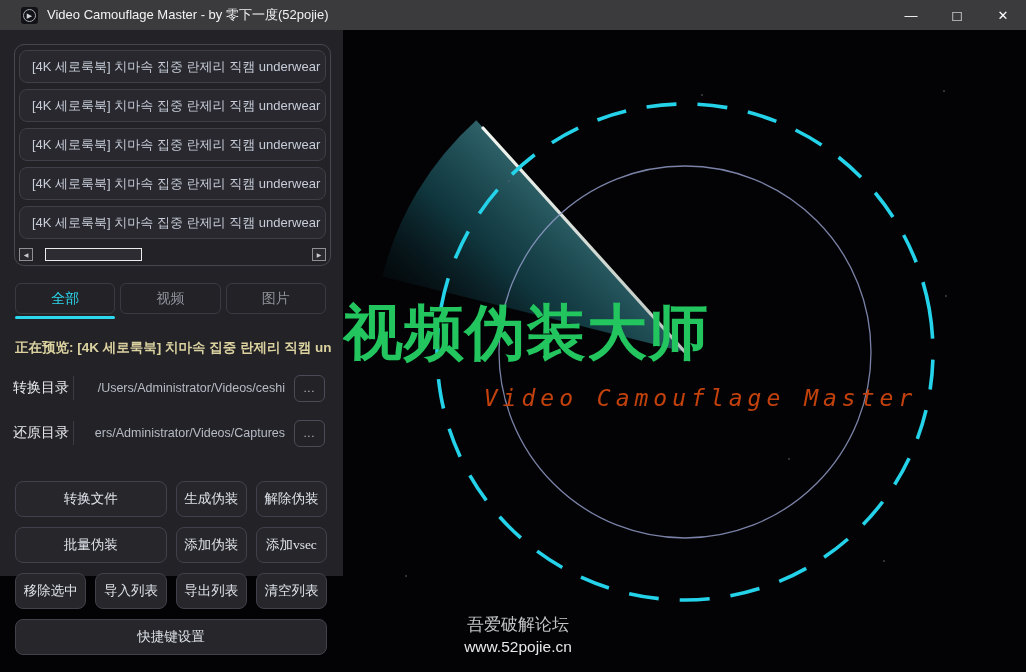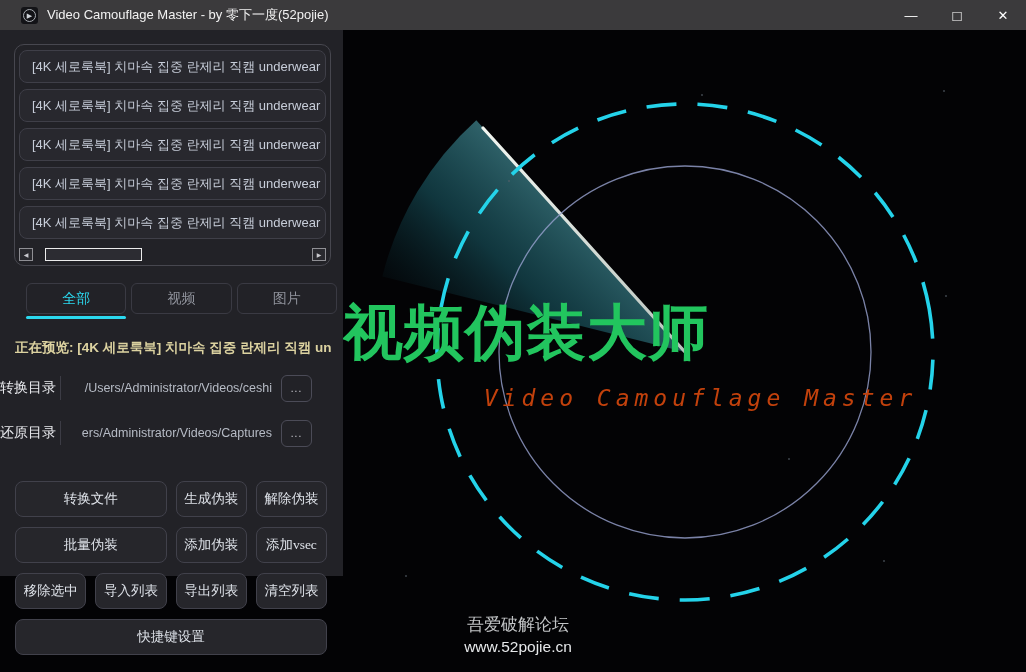--- a/index.html
+++ b/index.html
@@ -36,33 +36,33 @@
 
   
   .hscroll { position:absolute; left:4px; right:4px; bottom:4px; height:14px; display:flex; align-items:center; }
   .sb-btn { width:14px; height:13px; flex:none; border:1px solid #8f8f94; background:#29292e;
     color:#c9c9ce; font-size:6px; display:flex; align-items:center; justify-content:center; }
   .sb-track { flex:1; height:13px; position:relative; margin:0 1px; }
   .sb-thumb { position:absolute; left:11px; top:0; width:97px; height:13px;
     border:1px solid #ececec; background:#2c2c32; }
 
   
-  .tabs { position:absolute; left:15px; top:253px; width:311px; display:flex; gap:5px;margin-left:11px; }
+  .tabs { position:absolute; left:15px; top:253px; width:311px; display:flex; gap:5px; }
   .tab { flex:1; height:31px; position:relative; border:1px solid #3a3a43; border-radius:6px;
     color:#90939c; font-size:14px; display:flex; align-items:center; justify-content:center; }
   .tab.active { color:#2bd8ee; }
   .tab.active::after { content:""; position:absolute; left:-1px; right:-1px; bottom:-6px;
     height:3px; background:#2bd8ee; border-radius:2px; }
 
   
   .preview { position:absolute; left:15px; top:309px; width:316px; white-space:nowrap;
     overflow:hidden; color:#dcd2a0; font-size:13.5px; font-weight:bold; }
 
   
-  .dir-row { position:absolute; left:0; width:312px; height:28px; display:flex; align-items:center; }
+  .dir-row { position:absolute; left:13px; width:312px; height:28px; display:flex; align-items:center; }
   .dir-row.r1 { top:344px; } .dir-row.r2 { top:389px; }
   .dir-label { width:60px; flex:none; color:#e9eaee; font-size:14px; }
   .dir-sep { width:1px; height:24px; background:#3c3c45; flex:none; }
   .dir-value { flex:1; text-align:right; color:#b6bbc5; font-size:12.5px; padding-right:9px;
     white-space:nowrap; overflow:hidden; }
   .browse-btn { width:31px; height:27px; flex:none; border:1px solid #4b4b57; border-radius:6px;
     color:#d0d0d8; font-size:10px; letter-spacing:1px; display:flex; align-items:center; justify-content:center; }
 
   
   .btn-grid { position:absolute; left:15px; top:451px; width:312px; display:grid;

